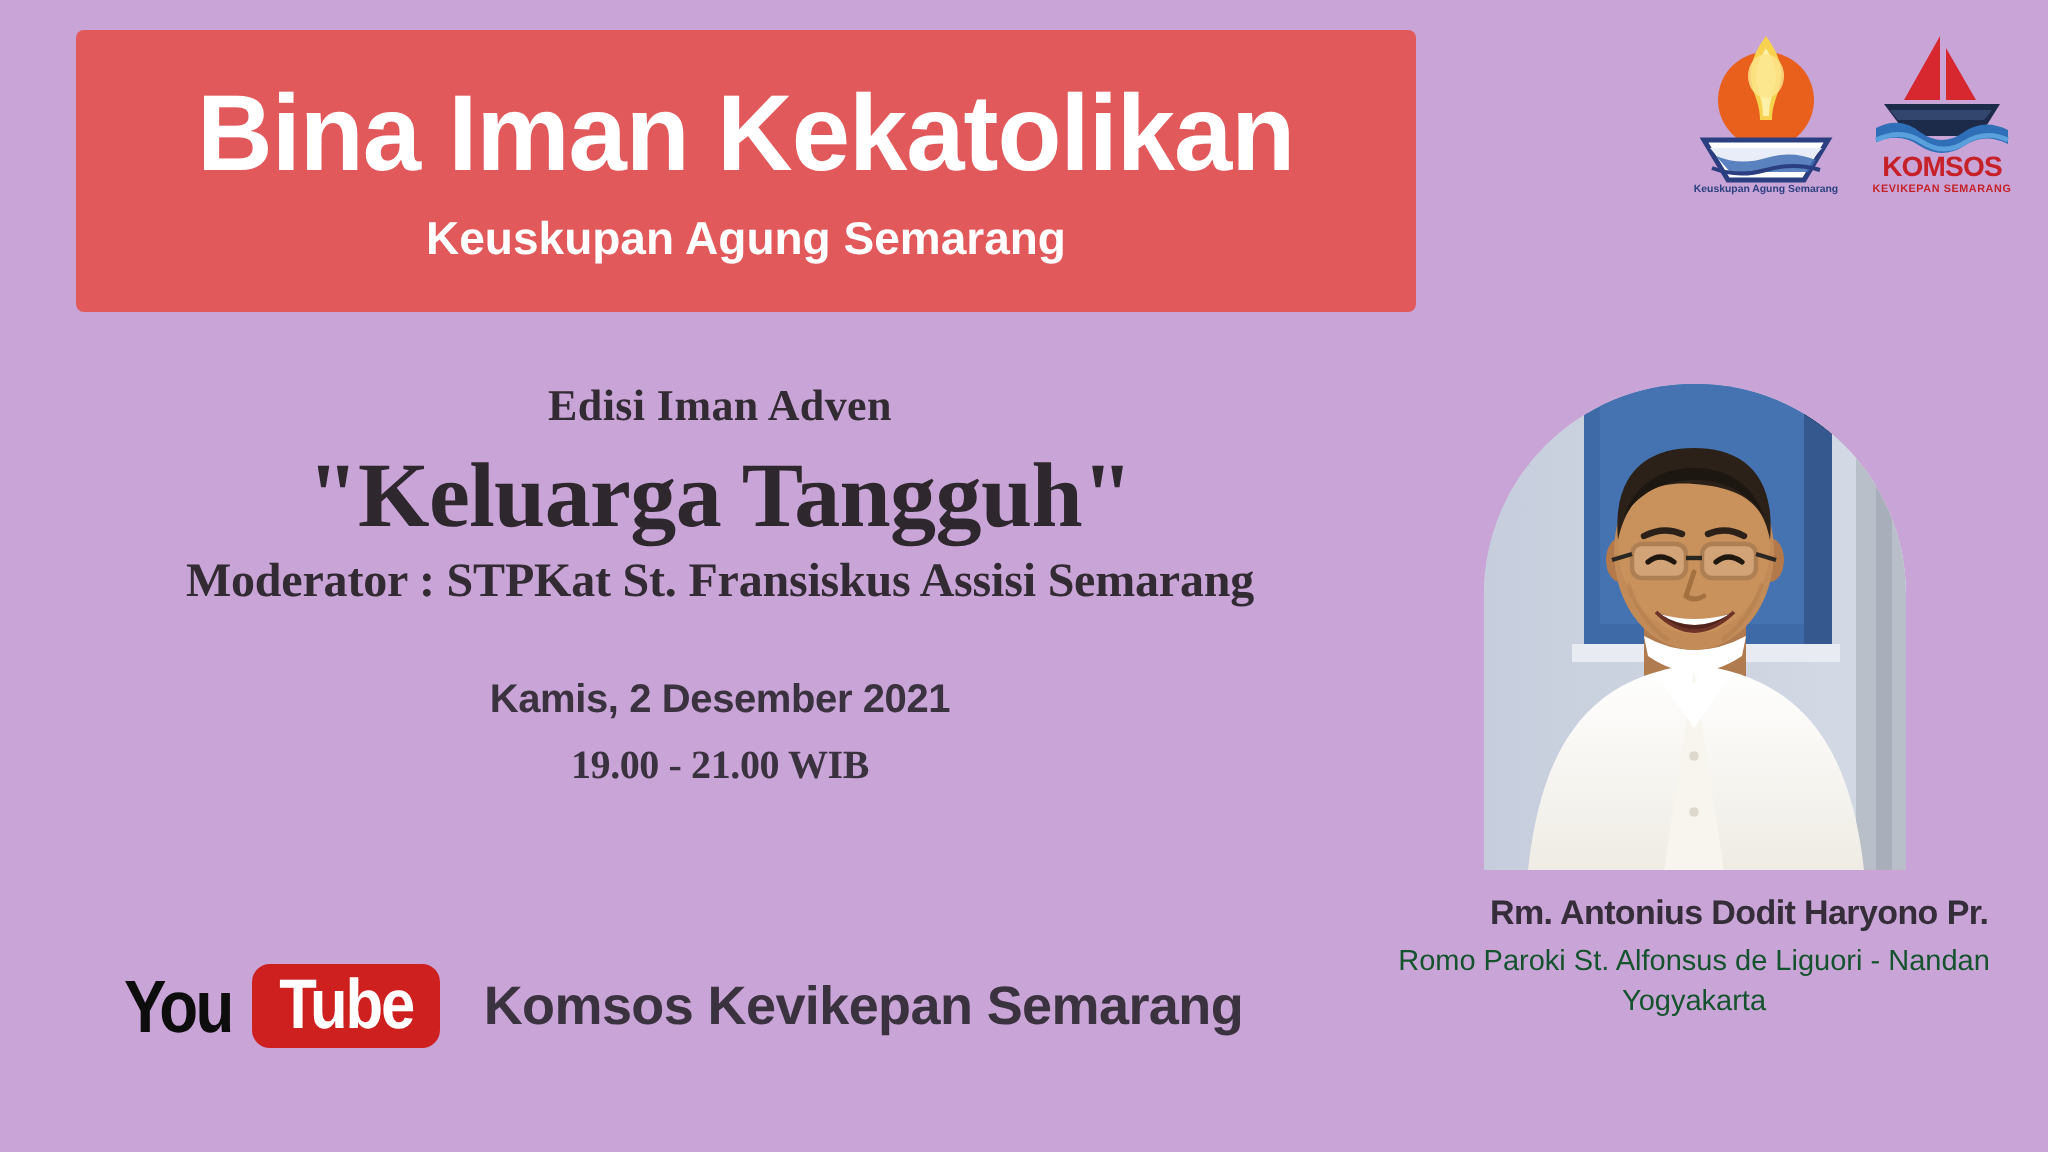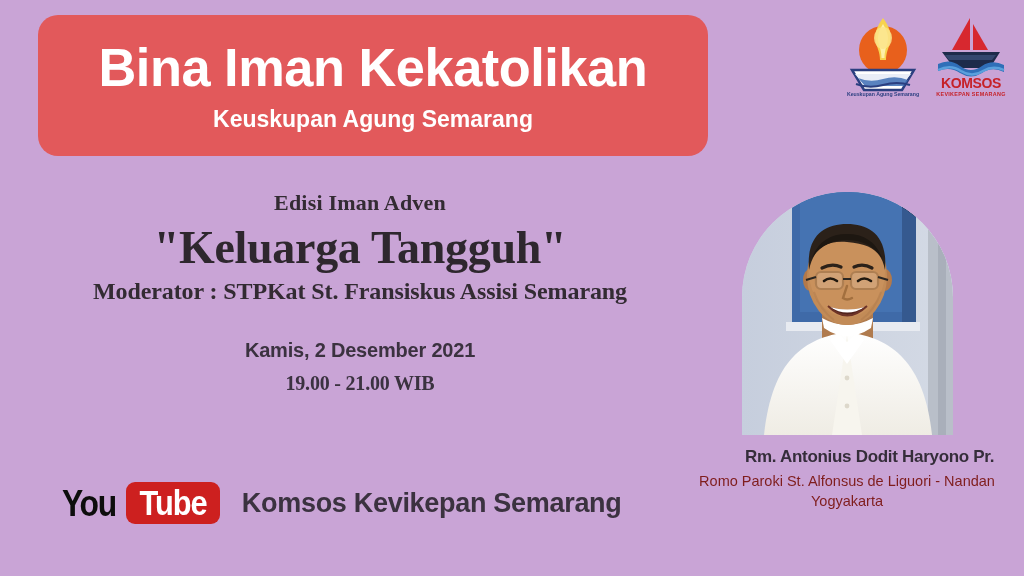--- a/index.html
+++ b/index.html
@@ -26,21 +26,21 @@
   }
 
   
   .header-banner {
     position: absolute;
     left: 38px;
     top: 15px;
     width: 670px;
     height: 141px;
     background: #e2595b;
-    border-radius: 20px;
+    border-radius: 4px;
     display: flex;
     flex-direction: column;
     align-items: center;
     justify-content: center;
   }
 
   .header-title {
     color: #ffffff;
     font-family: "Liberation Sans", sans-serif;
     font-weight: bold;
@@ -215,21 +215,21 @@
     color: #352d3a;
     letter-spacing: -0.3px;
     margin-top: 12px;
     white-space: nowrap;
     transform: translateX(3px);
   }
 
   .speaker-role {
     font-family: "Liberation Sans", sans-serif;
     font-size: 14.5px;
-    color: #7f1d1d;
+    color: #14532d;
     line-height: 1.35;
     margin-top: 5px;
     width: 330px;
     margin-left: -60px;
   }
 </style>
 </head>
 <body>
 
 <div id="poster">

